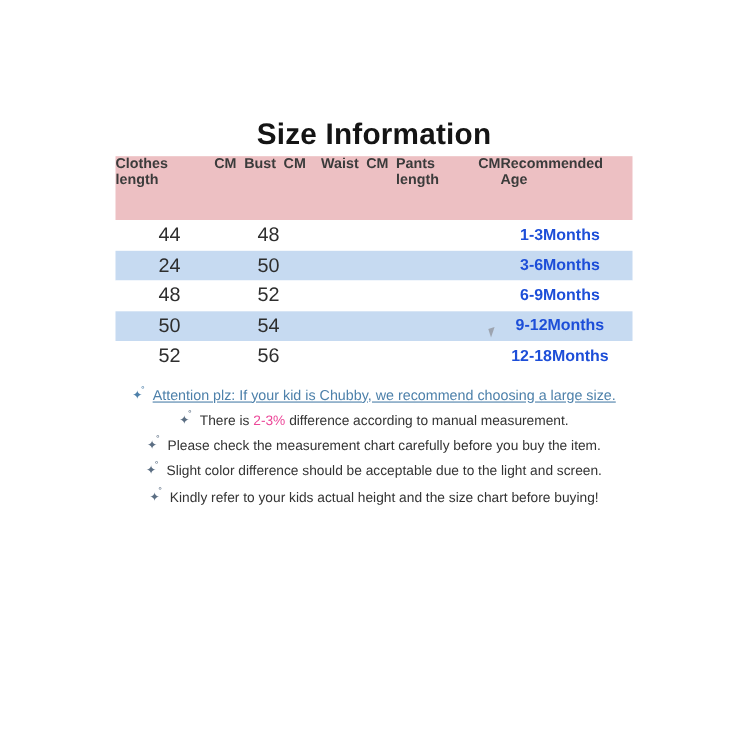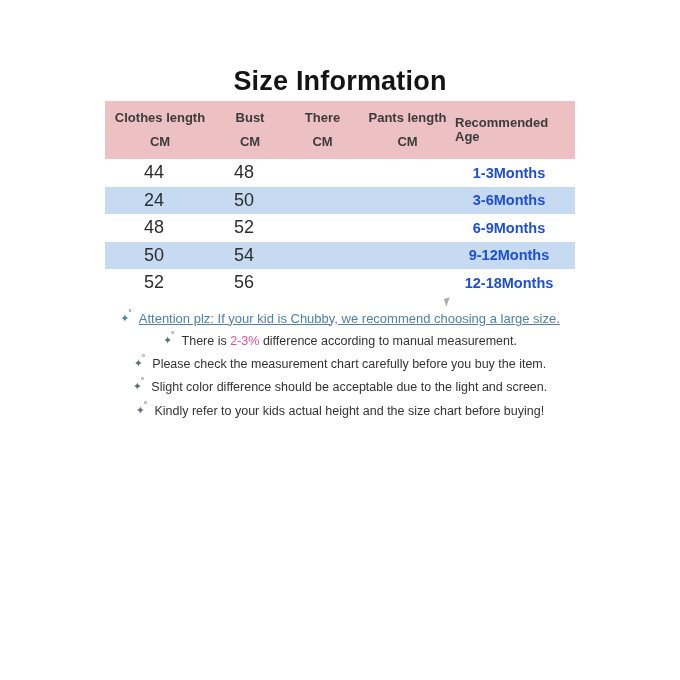--- a/index.html
+++ b/index.html
@@ -2,30 +2,30 @@
 <html><head>
 <meta charset="utf-8">
 <style>
   * { margin:0; padding:0; box-sizing:border-box; }
   html,body { background:#ffffff; }
   .page {
     position:relative; width:680px; height:680px; background:#ffffff;
     font-family:"Liberation Sans","DejaVu Sans",sans-serif; overflow:hidden;
   }
   .title {
-    padding-top:64px; text-align:center;
+    padding-top:105px; text-align:center;
     font-size:27px; font-weight:bold; color:#141414; letter-spacing:.2px; line-height:34px;
   }
   .table { width:470px; margin:3px 0 0 105px; }
   .thead {
     display:grid; grid-template-columns:110px 70px 75px 95px 120px;
     height:58px; background:#edc0c3;
   }
   .hcell {
-    display:flex; flex-direction:column; justify-content:space-evenly; align-items:center;
+    display:flex; flex-direction:row; justify-content:space-evenly; align-items:flex-start;
     font-size:13px; font-weight:bold; color:#3b3b3b; line-height:14px;
   }
   .hcell.single { justify-content:center; }
   .trow {
     display:grid; grid-template-columns:110px 70px 75px 95px 120px;
     height:27.5px; background:#ffffff;
   }
   .trow.hl { background:#c6daf1; }
   .tcell {
     display:flex; align-items:center; justify-content:center;
@@ -57,21 +57,21 @@
     <div class="thead" id="thead">
         <div class="hcell">
           <div>Clothes length</div>
           <div>CM</div>
         </div>
         <div class="hcell">
           <div>Bust</div>
           <div>CM</div>
         </div>
         <div class="hcell">
-          <div>There</div>
+          <div>Waist</div>
           <div>CM</div>
         </div>
         <div class="hcell">
           <div>Pants length</div>
           <div>CM</div>
         </div>
         <div class="hcell single">Recommended Age</div>
       </div>
     <div class="tbody" id="tbody">
         <div class="trow">

